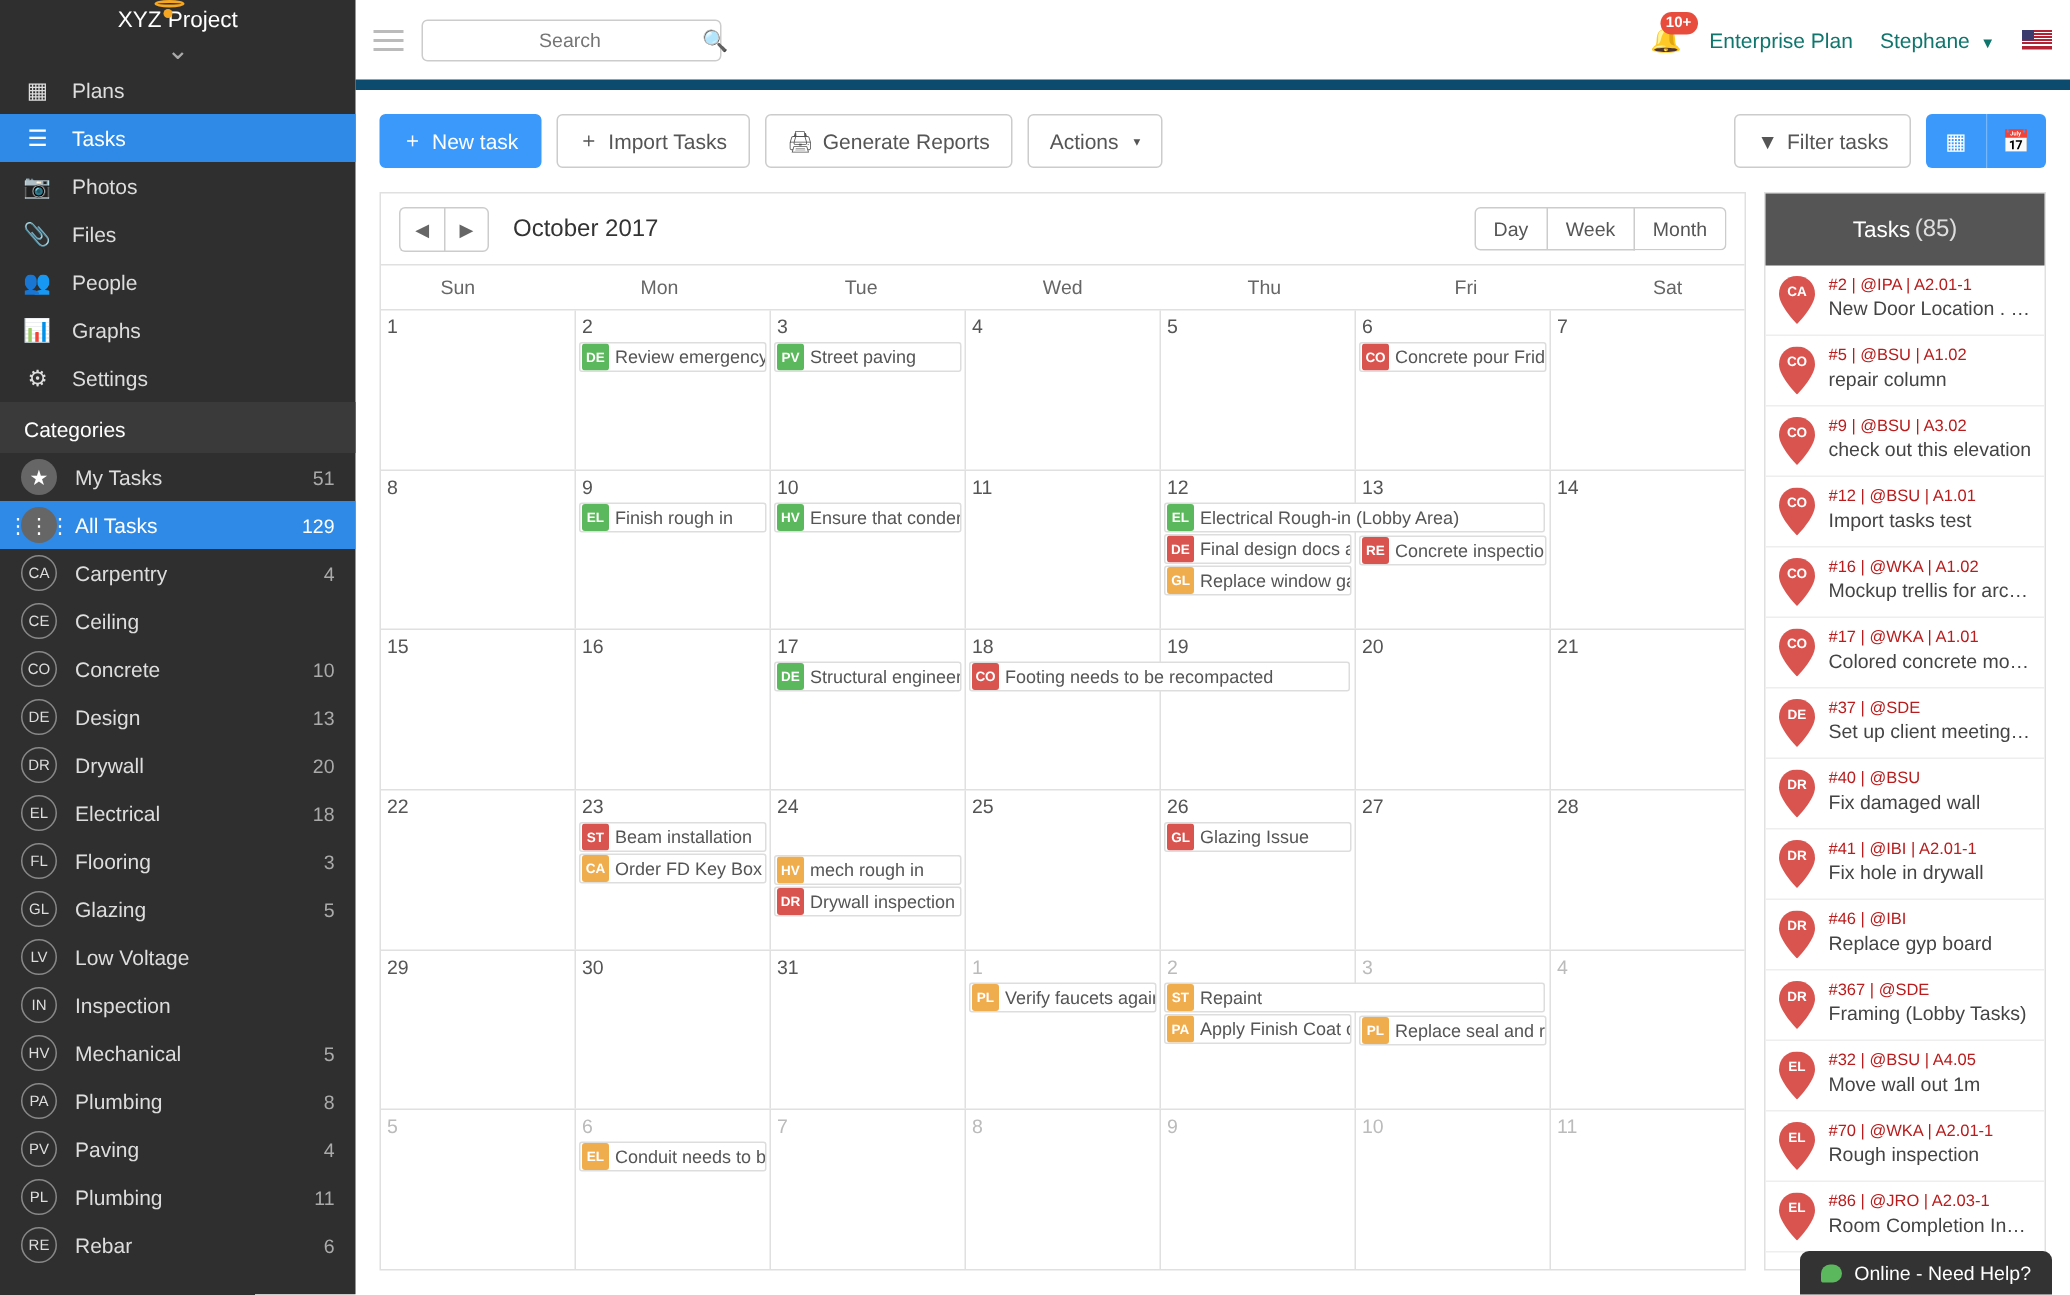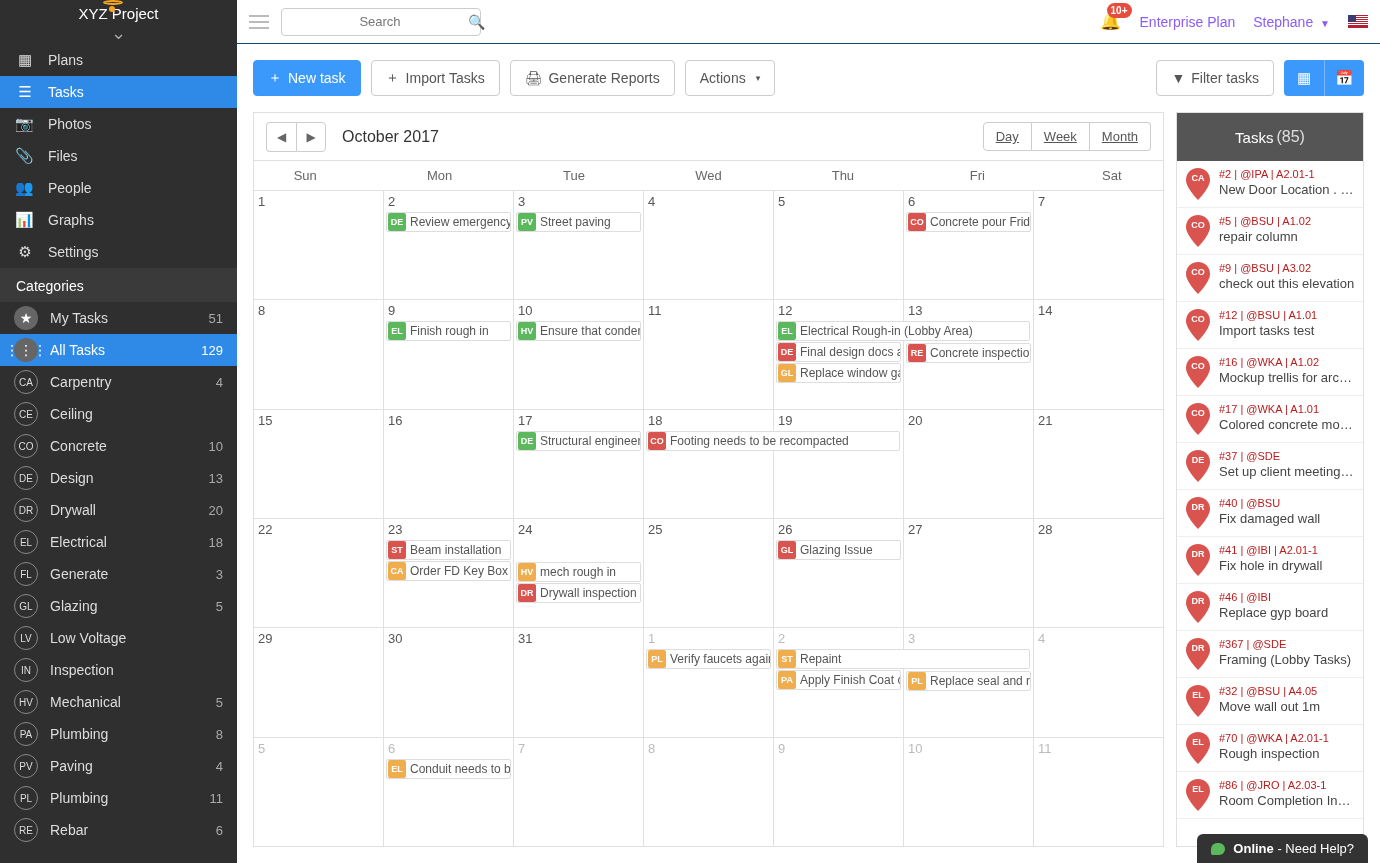--- a/index.html
+++ b/index.html
@@ -22,31 +22,31 @@
 .cats li { display: flex; align-items: center; height: 32px; padding: 0 14px; cursor: pointer; color: #ddd; }
 .cats li.active { background: #2e8ae6; color: #fff; }
 .cat-badge { width: 24px; height: 24px; border-radius: 50%; border: 1.5px solid #888; display: flex; align-items: center; justify-content: center; font-size: 10px; margin-right: 12px; color: #ddd; font-weight: 500; }
 .cat-star { width: 24px; height: 24px; border-radius: 50%; background: #666; display: flex; align-items: center; justify-content: center; margin-right: 12px; color: #fff; }
 .cats li .label { flex: 1; }
 .cats li .count { color: #aaa; font-size: 13px; }
 .cats li.active .count { color: #fff; }
 
 
 .main { flex: 1; display: flex; flex-direction: column; }
-.topbar { height: 44px; border-bottom: 1px solid #0c4a6e; display: flex; align-items: center; padding: 0 12px; }
+.topbar { height: 60px; border-bottom: 7px solid #0c4a6e; display: flex; align-items: center; padding: 0 12px; }
 .hamburger { width: 20px; height: 14px; border-top: 2px solid #bbb; border-bottom: 2px solid #bbb; position: relative; margin-right: 12px; cursor: pointer; }
 .hamburger::after { content: ''; position: absolute; top: 4px; left: 0; right: 0; height: 2px; background: #bbb; }
 .search-box { width: 200px; height: 28px; border: 1px solid #ccc; border-radius: 4px; display: flex; align-items: center; padding: 0 10px; }
 .search-box input { border: none; outline: none; flex: 1; font-size: 13px; text-align: center; color: #888; }
 .search-box .si { color: #888; }
 .top-right { margin-left: auto; display: flex; align-items: center; gap: 18px; }
 .bell-wrap { position: relative; }
 .bell { color: #999; font-size: 17px; }
 .bell-badge { position: absolute; top: -8px; right: -10px; background: #e74c3c; color: #fff; font-size: 10px; padding: 2px 4px; border-radius: 8px; font-weight: 600; }
-.plan, .user { color: #8b5cf6; font-size: 14px; }
+.plan, .user { color: #0f766e; font-size: 14px; }
 .user .caret { font-size: 10px; margin-left: 3px; }
 .flag { width: 20px; height: 13px; background: linear-gradient(to bottom, #b22234 0%, #b22234 8%, white 8%, white 16%, #b22234 16%, #b22234 24%, white 24%, white 32%, #b22234 32%, #b22234 40%, white 40%, white 48%, #b22234 48%, #b22234 56%, white 56%, white 64%, #b22234 64%, #b22234 72%, white 72%, white 80%, #b22234 80%); position: relative; }
 .flag::after { content: ''; position: absolute; top: 0; left: 0; width: 8px; height: 7px; background: #3c3b6e; }
 
 
 .toolbar { display: flex; align-items: center; padding: 16px; gap: 10px; }
 .btn { border: 1px solid #ccc; background: #fff; color: #555; border-radius: 4px; height: 36px; padding: 0 14px; display: flex; align-items: center; gap: 6px; cursor: pointer; font-size: 14px; }
 .btn-primary { background: #3b99fc; border-color: #3b99fc; color: #fff; }
 .btn .caret { font-size: 9px; margin-left: 4px; }
 .view-toggle { margin-left: auto; display: flex; gap: 10px; }
@@ -59,21 +59,21 @@
 .content { display: flex; flex: 1; padding: 0 16px 16px; gap: 12px; overflow: hidden; }
 
 
 .cal-wrap { flex: 1; display: flex; flex-direction: column; border: 1px solid #e0e0e0; }
 .cal-head { display: flex; align-items: center; height: 48px; padding: 0 12px; border-bottom: 1px solid #e0e0e0; }
 .nav-arrows { display: flex; margin-right: 16px; }
 .nav-arrow { width: 30px; height: 30px; border: 1px solid #ccc; display: flex; align-items: center; justify-content: center; cursor: pointer; font-size: 12px; color: #666; }
 .nav-arrow:first-child { border-radius: 4px 0 0 4px; border-right: none; }
 .nav-arrow:last-child { border-radius: 0 4px 4px 0; }
 .cal-title { font-size: 16px; font-weight: 500; color: #333; }
-.range-group { margin-left: auto; display: flex; text-decoration: underline; }
+.range-group { margin-left: auto; display: flex; }
 .range-btn { border: 1px solid #ccc; padding: 6px 12px; cursor: pointer; font-size: 13px; color: #555; }
 .range-btn + .range-btn { border-left: none; }
 .range-btn:first-child { border-radius: 4px 0 0 4px; }
 .range-btn:last-child { border-radius: 0 4px 4px 0; }
 .cal-dow { display: flex; border-bottom: 1px solid #e0e0e0; gap: 32px; }
 .cal-dow div { flex: 1; text-align: center; padding: 7px 0; font-size: 13px; color: #666; }
 .cal-grid { flex: 1; display: flex; flex-direction: column; }
 .cal-row { flex: 1; display: flex; border-bottom: 1px solid #e0e0e0; position: relative; }
 .cal-row:last-child { border-bottom: none; }
 .cal-cell { flex: 1; border-right: 1px solid #e0e0e0; padding: 3px 4px; position: relative; }
@@ -97,21 +97,21 @@
 .pin { width: 26px; height: 32px; flex-shrink: 0; margin-right: 8px; position: relative; }
 .pin svg { width: 26px; height: 32px; }
 .pin-label { position: absolute; top: 5px; left: 0; right: 0; text-align: center; color: #fff; font-size: 9px; font-weight: 600; }
 .tp-txt { flex: 1; overflow: hidden; }
 .tp-meta { font-size: 11px; color: #b91c1c; white-space: nowrap; overflow: hidden; text-overflow: ellipsis; }
 .tp-title { font-size: 13px; color: #444; white-space: nowrap; overflow: hidden; text-overflow: ellipsis; margin-top: 2px; }
 
 
 .chat { position: fixed; bottom: 0; right: 12px; background: #333; color: #fff; border-radius: 6px 6px 0 0; padding: 7px 14px; display: flex; align-items: center; gap: 8px; font-size: 13px; cursor: pointer; }
 .chat .dot { width: 14px; height: 12px; background: #5cb85c; border-radius: 7px 7px 7px 2px; }
-.chat b { font-weight: 700; margin-top: 10px; }
+.chat b { font-weight: 400; margin-top: 10px; }
 </style>
 </head>
 <body>
 
 <div class="app">
   <div class="sidebar">
     <div class="sb-header">
       <div class="logo"></div>
       <div class="title">XYZ Project</div>
       <div class="chev">⌄</div>
@@ -183,21 +183,21 @@
           <span class="label">Drywall</span>
           <span class="count">20</span>
         </li>
         <li>
           <span class="cat-badge">EL</span>
           <span class="label">Electrical</span>
           <span class="count">18</span>
         </li>
         <li>
           <span class="cat-badge">FL</span>
-          <span class="label">Generate</span>
+          <span class="label">Flooring</span>
           <span class="count">3</span>
         </li>
         <li>
           <span class="cat-badge">GL</span>
           <span class="label">Glazing</span>
           <span class="count">5</span>
         </li>
         <li>
           <span class="cat-badge">LV</span>
           <span class="label">Low Voltage</span>

